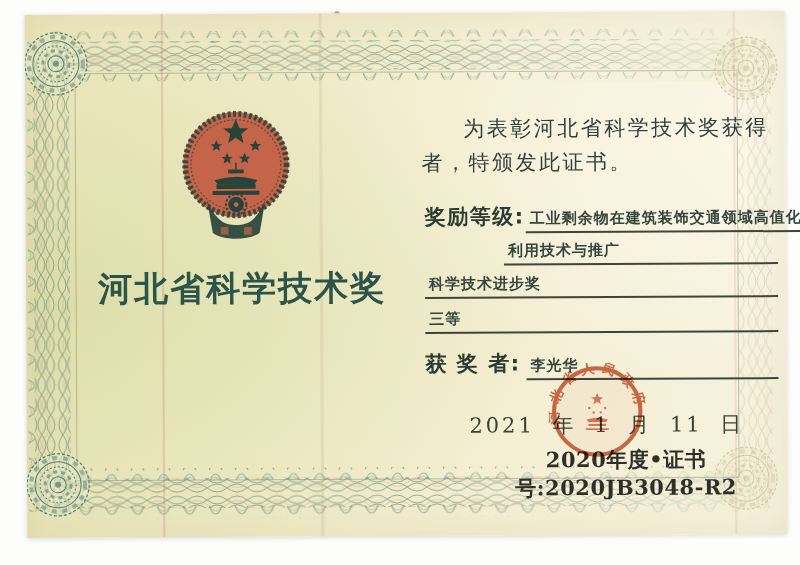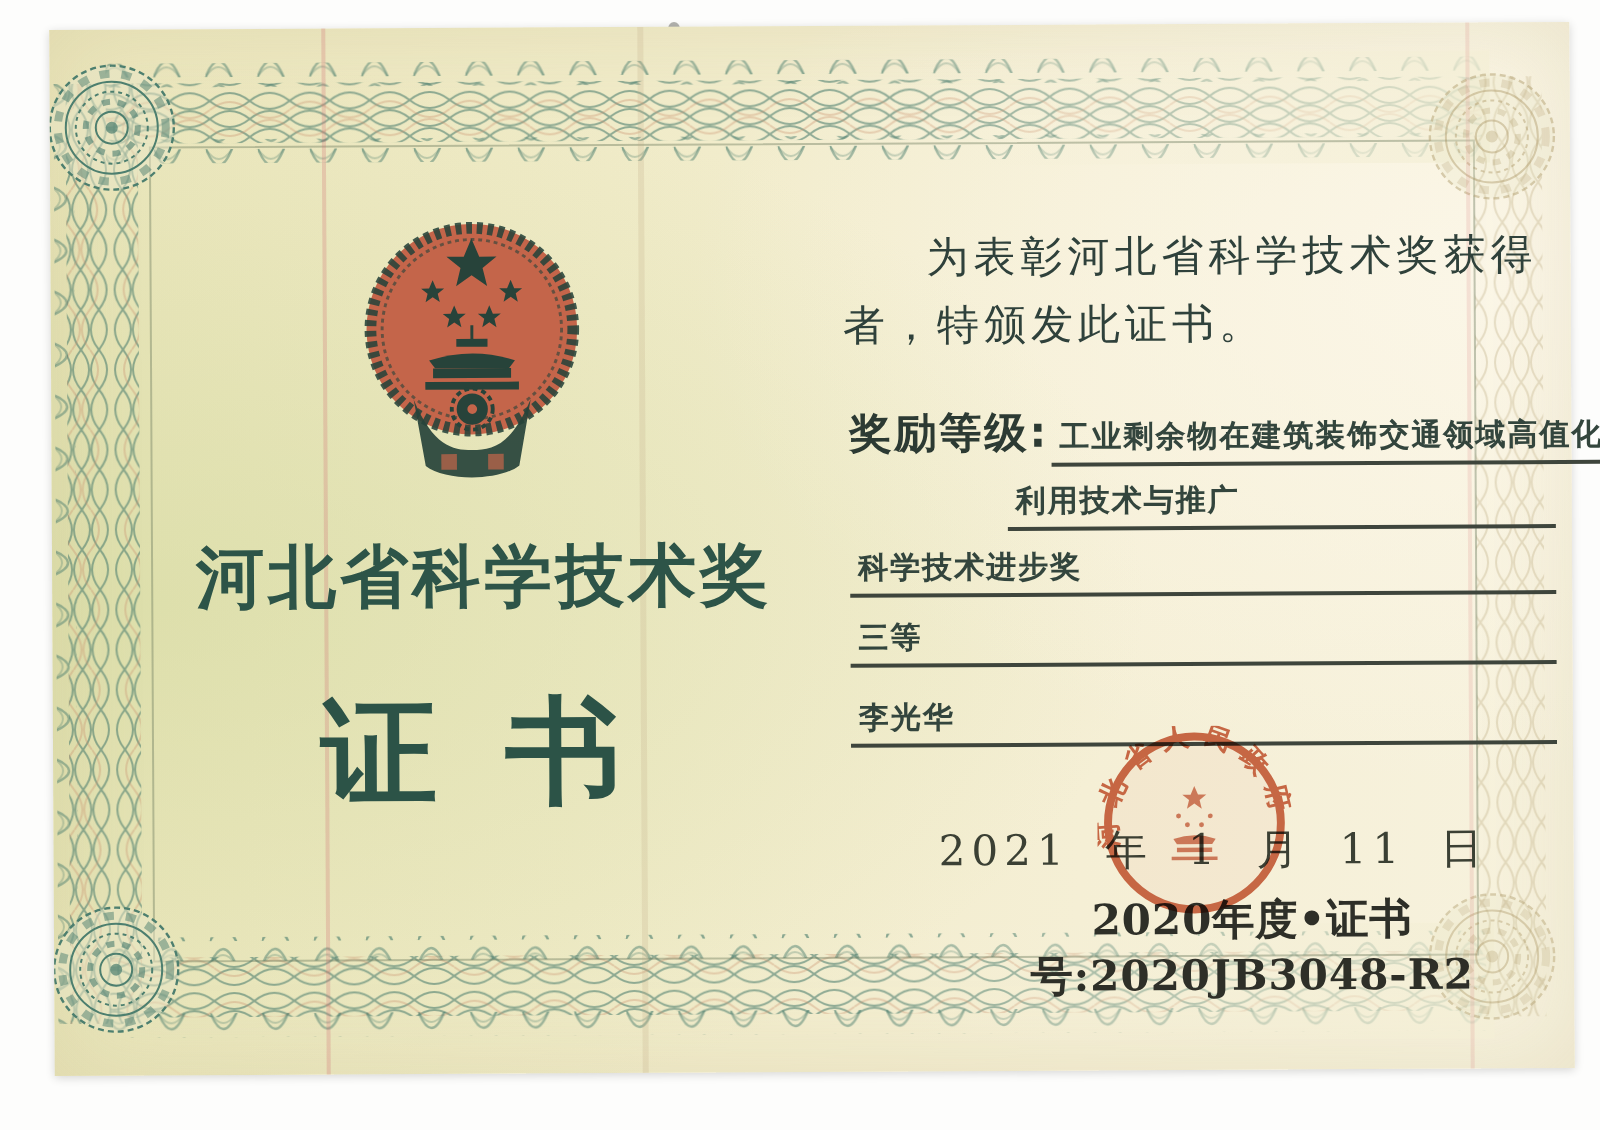--- a/index.html
+++ b/index.html
@@ -165,38 +165,38 @@
         <rect x="36" y="89" width="48" height="4"></rect>
       </g>
       <g>
         <circle cx="60" cy="103" r="8" fill="#27433a"></circle>
         <circle cx="60" cy="103" r="10.5" fill="none" stroke="#27433a" stroke-width="2" stroke-dasharray="2.5 2"></circle>
         <circle cx="60" cy="103" r="2.5" fill="#c4654a"></circle>
       </g>
     </svg>
 
     <div class="cert-title">河北省科学技术奖</div>
-    <div class="cert-sub">证书</div>
 
     <p class="intro">为表彰河北省科学技术奖获得者，特颁发此证书。</p>
 
     <div class="frow r1">
       <span class="lab">奖励等级:</span>
       <span class="val">工业剩余物在建筑装饰交通领域高值化</span>
     </div>
     <div class="frow r1b">
       <span class="val">利用技术与推广</span>
     </div>
     <div class="frow r2">
       <span class="val">科学技术进步奖</span>
     </div>
     <div class="frow r3">
       <span class="val">三等</span>
     </div>
     <div class="frow r4">
+      <span class="lab">获 奖 者:</span>
       <span class="val">李光华</span>
     </div>
 
     <div class="date-line">2021 年 1 月 11 日</div>
     <div class="cert-no">2020年度•证书号:2020JB3048-R2</div>
 
     <svg class="seal" viewBox="-55 -55 110 110">
       <defs>
         <path id="sealArc" d="M -36 26 A 44.4 44.4 0 1 1 36 26" fill="none"></path>
       </defs>

